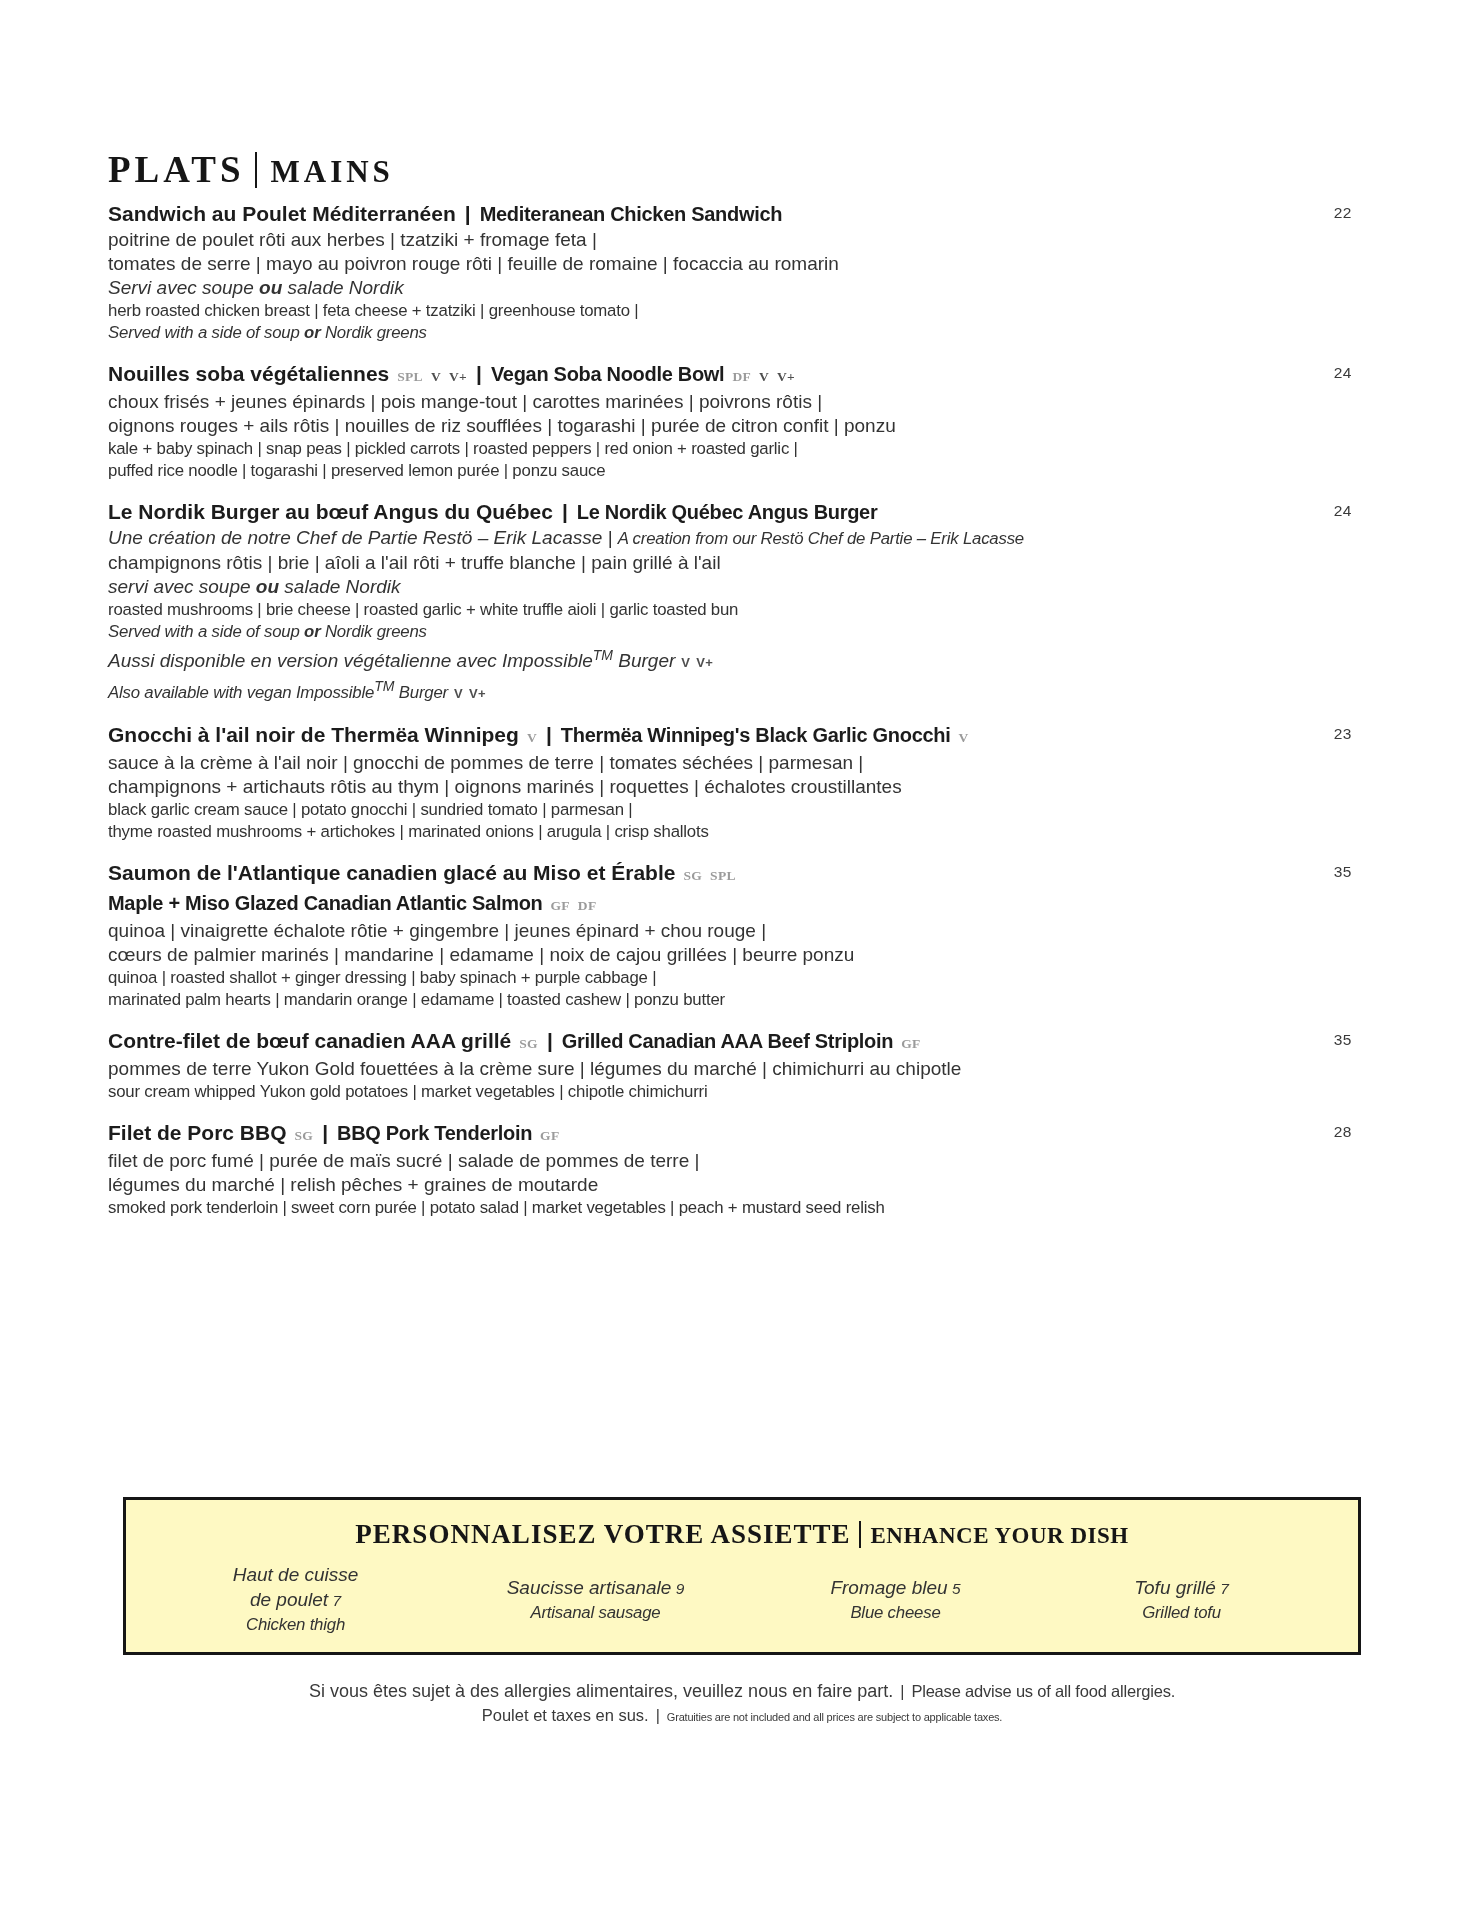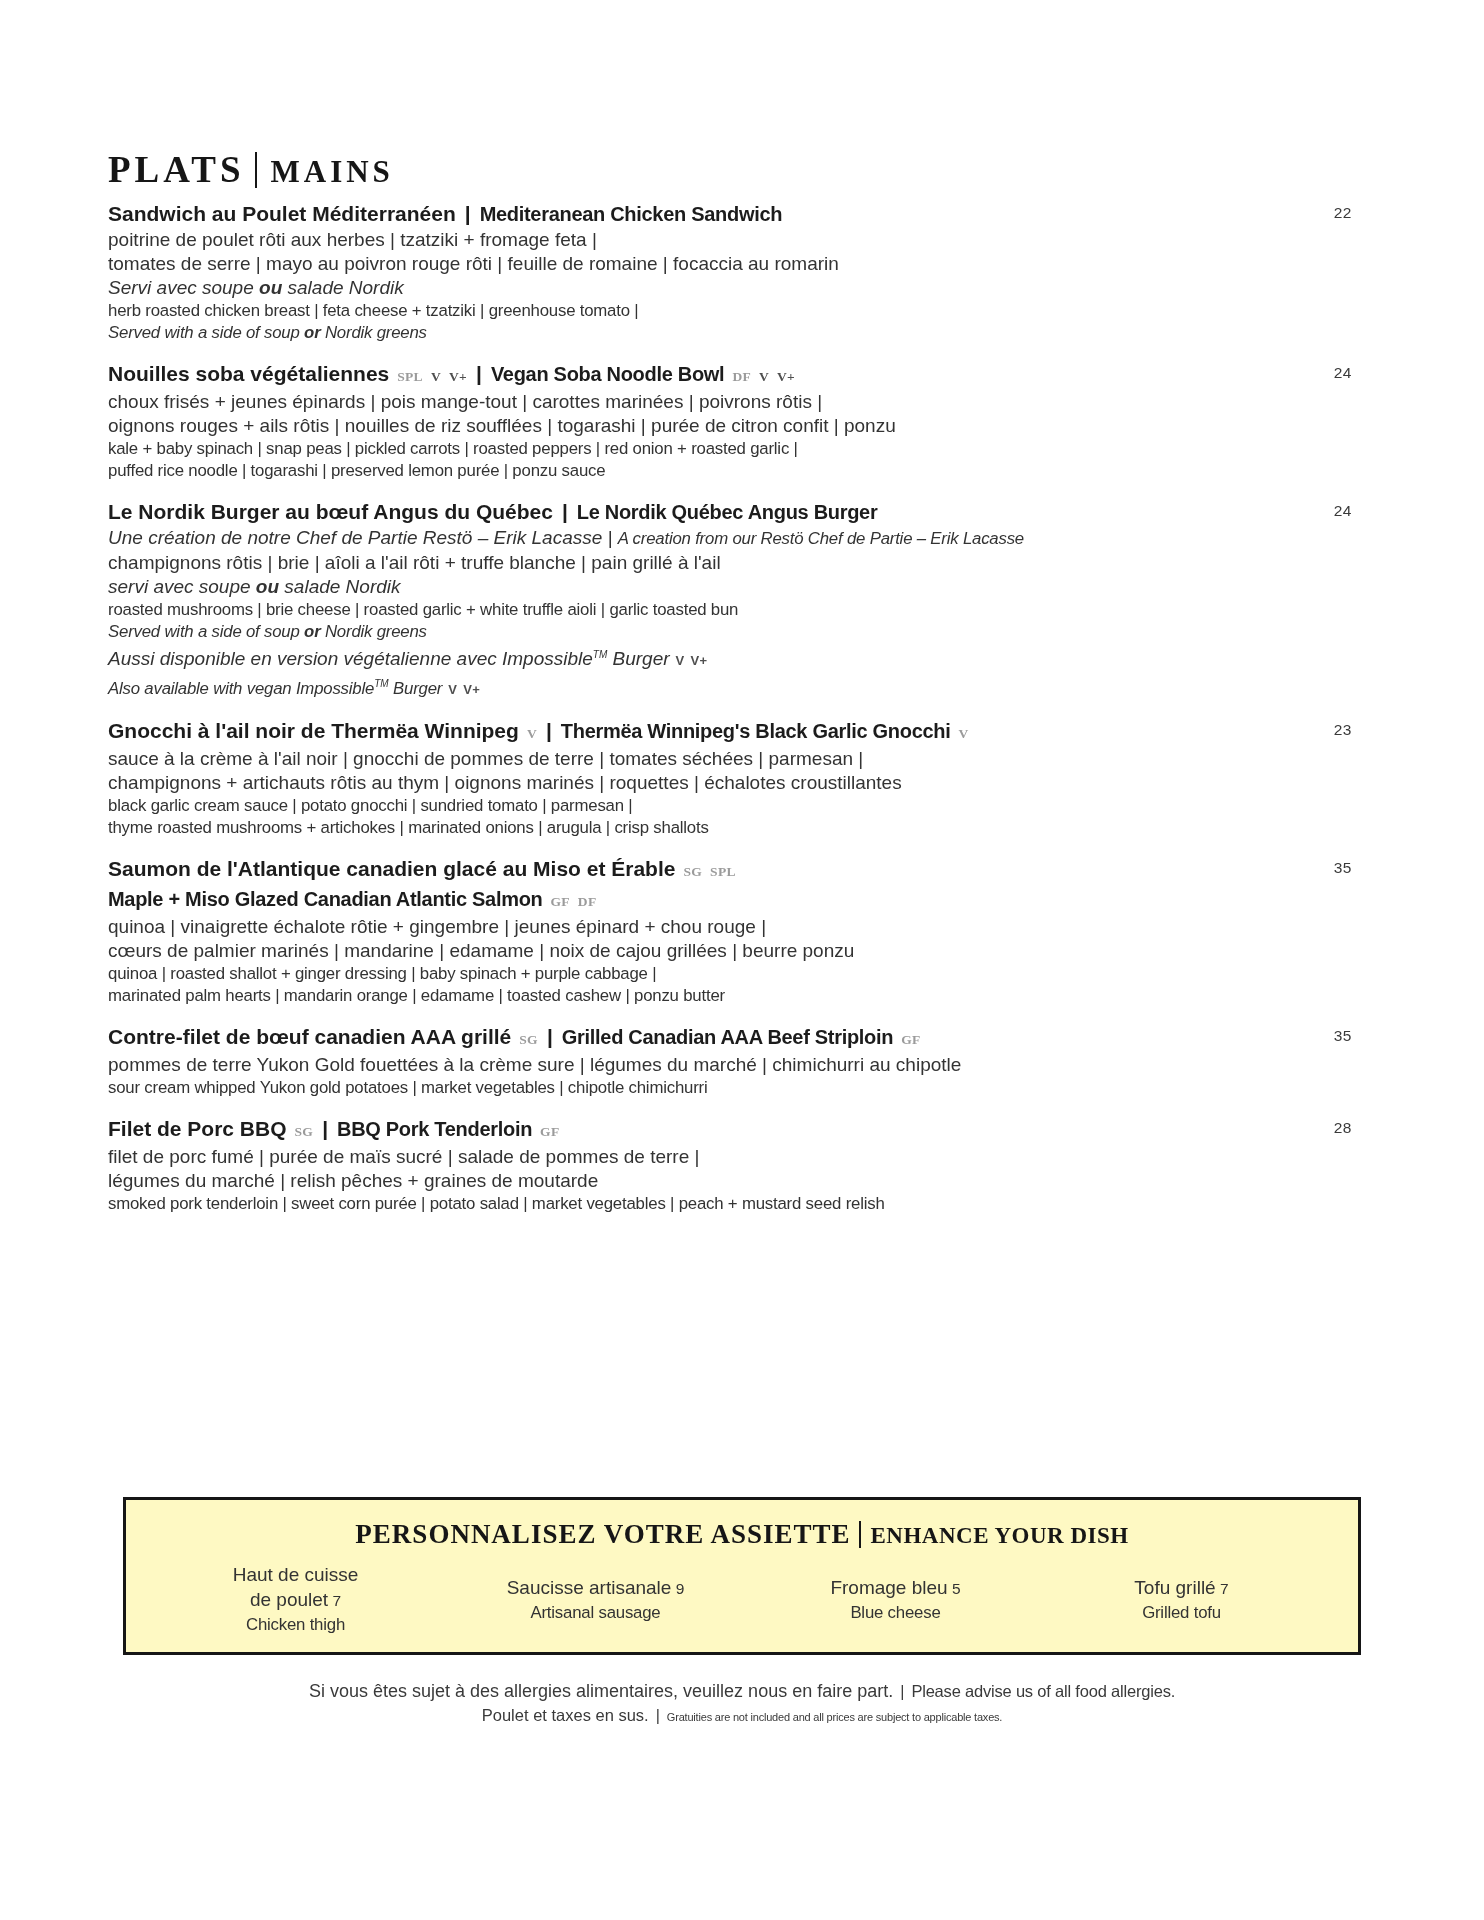--- a/index.html
+++ b/index.html
@@ -24,31 +24,31 @@
   .line .badge{font-size:13px;margin-left:6px;letter-spacing:.3px;}
   .badge-light{color:#9b9b9b;}
   .badge-dark{color:#4f4f4f;}
   .line{color:#333;}
   .l-fr{font-size:19px;line-height:24px;}
   .l-en{font-size:16.8px;line-height:22px;letter-spacing:-.2px;}
   .l-fr-i{font-size:19px;line-height:24px;font-style:italic;}
   .l-en-i{font-size:16.8px;line-height:22px;font-style:italic;letter-spacing:-.2px;}
   .line .seg-en{font-size:16.8px;letter-spacing:-.2px;}
   .seg-b{font-weight:700;}
-  .sup{font-size:10px;vertical-align:7px;letter-spacing:0;}
+  .sup{font-size:14px;vertical-align:7px;letter-spacing:0;}
 
   
   .enhance-box{position:absolute;left:123px;top:1497px;width:1238px;height:158px;
                border:3px solid #161616;box-sizing:border-box;background:#fef9c3;}
   .enhance-title{margin-top:19px;text-align:center;white-space:nowrap;color:#161616;}
   .enhance-title .bt-fr{font-family:"Liberation Serif",serif;font-weight:700;font-size:27px;letter-spacing:1px;}
   .enhance-title .bt-en{font-family:"Liberation Serif",serif;font-weight:700;font-size:23px;letter-spacing:.5px;}
   .bt-div{display:inline-block;width:0;border-left:2px solid #161616;height:27px;margin:0 10px 0 8px;vertical-align:-5px;}
   .enhance-options{display:grid;grid-template-columns:1fr 1.15fr 1fr 1.05fr;align-items:center;
-                   margin-top:12px;padding:0 30px;}
+                   margin-top:12px;padding:0 30px;font-style:italic;}
   .option{text-align:center;color:#333;}
   .opt-fr{font-size:19px;line-height:25px;}
   .opt-price{font-size:15.5px;}
   .opt-en{font-size:16.8px;line-height:23px;letter-spacing:-.2px;}
 
   
   .footer{position:absolute;left:0;top:1681px;width:1484px;text-align:center;color:#3a3a3a;white-space:nowrap;}
   .footer-line1 .f-fr{font-size:18px;}
   .footer-line1 .f-en{font-size:16.5px;letter-spacing:-.2px;}
   .footer-line2{margin-top:4px;}

